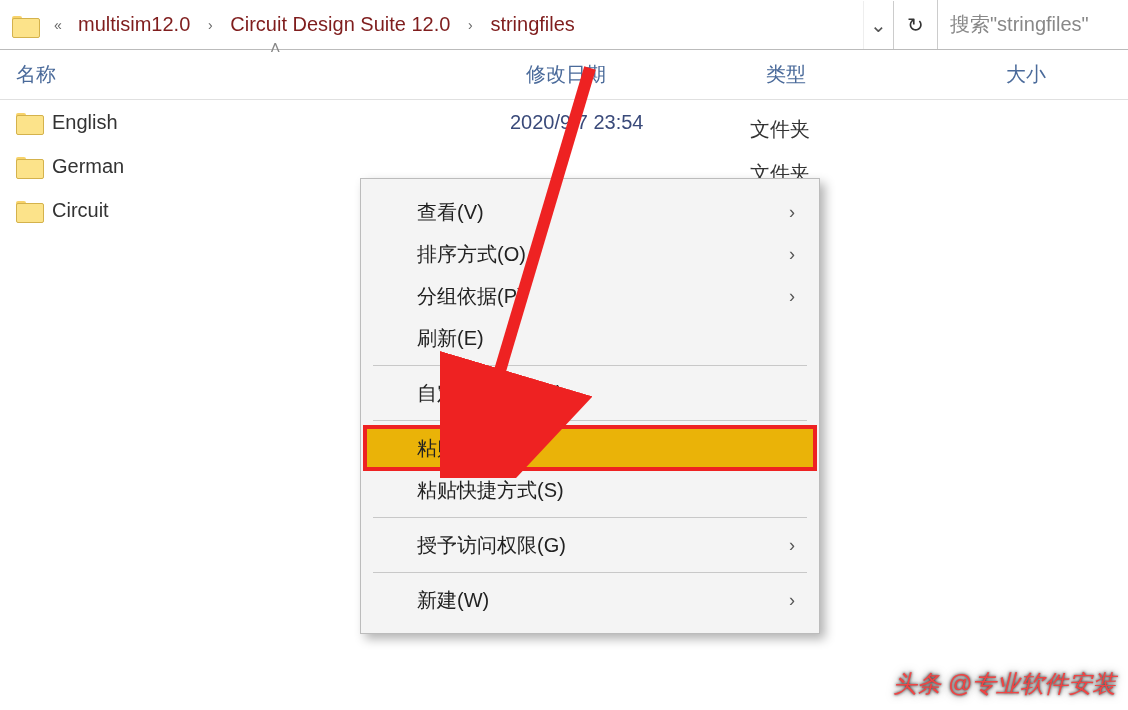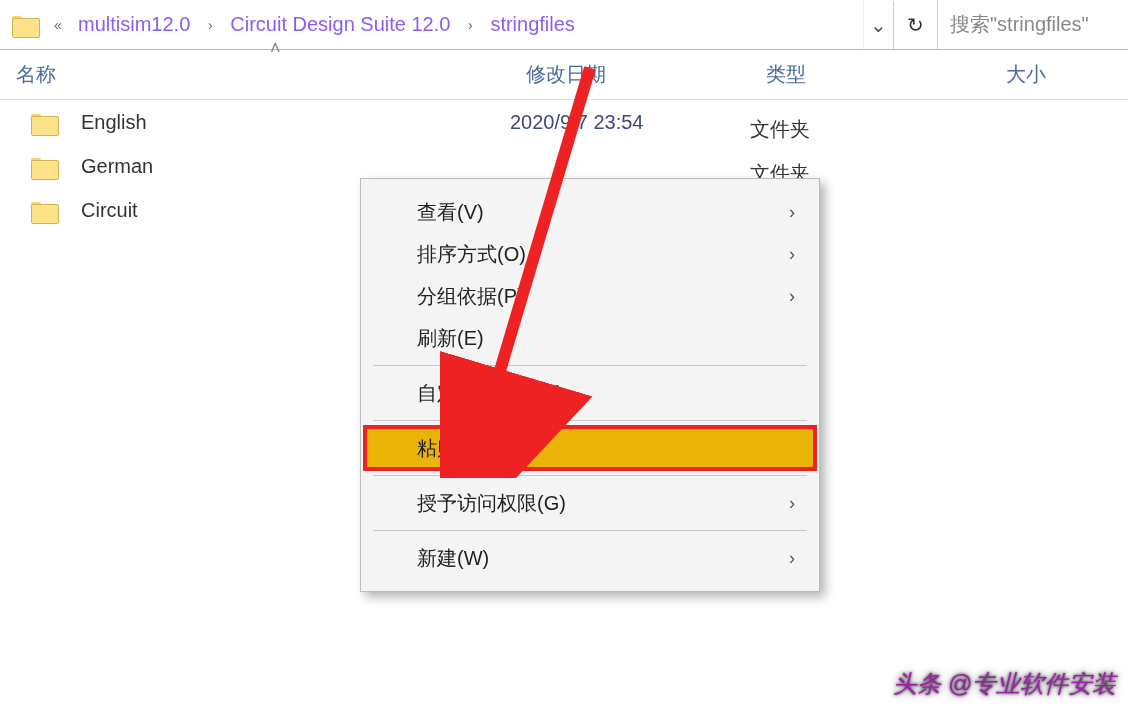--- a/index.html
+++ b/index.html
@@ -4,56 +4,56 @@
 <style>
   * { box-sizing: border-box; margin: 0; padding: 0; font-family: "Microsoft YaHei", "Segoe UI", sans-serif; }
   body { width: 1128px; height: 710px; background: #fff; overflow: hidden; position: relative; font-size: 20px; color: #222; }
   
   
   .addrbar { height: 50px; display: flex; align-items: center; border-bottom: 1px solid #bbb; background: #fff; }
   .addr-wrap { flex: 1; display: flex; align-items: center; height: 100%; padding-left: 12px; border-right: 1px solid #ccc; }
   .folder-ico { width: 26px; height: 22px; margin-right: 10px; position: relative; }
   .folder-ico::before { content:""; position:absolute; top:2px; left:0; width:10px; height:4px; background:#f7d26a; border-radius:2px 2px 0 0; }
   .folder-ico::after { content:""; position:absolute; top:4px; left:0; width:26px; height:18px; background:#fce38a; border:1px solid #d4b24c; border-radius:2px; }
-  .crumb { display:flex; align-items:center; height:100%; padding:0 10px; color:#8b5cf6; white-space:nowrap; cursor:pointer;text-align:right; }
+  .crumb { display:flex; align-items:center; height:100%; padding:0 10px; color:#7f1d1d; white-space:nowrap; cursor:pointer;text-align:right; }
   .chev { width:20px; height:100%; display:flex; align-items:center; justify-content:center; color:#666; font-size:14px; cursor:pointer; }
   .addr-right { display:flex; align-items:center; margin-left:auto; }
   .dropdown-btn { width:30px; height:48px; display:flex; align-items:center; justify-content:center; color:#555; cursor:pointer; border-left:1px solid #eee; }
   .refresh-btn { width:44px; height:48px; display:flex; align-items:center; justify-content:center; color:#333; cursor:pointer; border-left:1px solid #ccc; font-size:20px; }
   .search-box { width:190px; height:48px; display:flex; align-items:center; padding:0 12px; color:#888; }
   
   
   .cols { height:50px; display:flex; align-items:center; border-bottom:1px solid #e0e0e0; color:#4a6a9a; font-size:20px; }
   .col { padding:0 16px; height:100%; display:flex; align-items:center; cursor:pointer; }
   .col-name { width:510px; position:relative; }
   .sort-indicator { position:absolute; top:-12px; left:270px; color:#888; font-size:18px; }
   .col-date { width:240px; }
   .col-type { width:240px; }
   .col-size { }
   
   
   .files { }
   .row { display:flex; align-items:center; height:44px; }
-  .cell-name { width:510px; padding-left:31px; display:flex; align-items:flex-end; gap:14px; color:#333; }
+  .cell-name { width:510px; padding-left:16px; display:flex; align-items:center; color:#333; }
   .cell-date { width:240px; color:#3a4a7a; }
   .cell-type { width:240px; color:#333;margin-top:14px; }
   
   
   .ctx { position:absolute; top:178px; left:360px; width:460px; background:#f4f4f4; border:1px solid #bcbcbc; box-shadow:5px 5px 10px rgba(0,0,0,0.3); padding:12px 4px; }
   .mi { display:flex; align-items:center; height:42px; padding:0 20px 0 52px; color:#222; cursor:default; position:relative; }
   .mi-arrow { margin-left:auto; color:#555; font-size:18px; }
   .mi-short { margin-left:auto; color:#555; }
   .sep { height:1px; background:#c8c8c8; margin:6px 8px; }
   .mi.highlight-box { outline:4px solid #e22; outline-offset:-2px; background:#eab308; }
   
   
   .red-arrow { position:absolute; top:58px; left:440px; width:200px; height:420px; pointer-events:none; }
   
   
-  .watermark { position:absolute; right:12px; bottom:10px; color:#a21caf; font-size:24px; font-weight:500; text-shadow:0 0 8px rgba(0,0,0,0.6), 0 0 3px rgba(0,0,0,0.9); font-style:italic; }
+  .watermark { position:absolute; right:12px; bottom:10px; color:#ef4444; font-size:24px; font-weight:500; text-shadow:0 0 8px rgba(0,0,0,0.6), 0 0 3px rgba(0,0,0,0.9); font-style:italic; }
 </style>
 </head>
 <body>
 
 <div class="addrbar">
   <div class="addr-wrap">
     <span class="folder-ico"></span>
     <span class="chev">«</span>
     <span class="crumb">multisim12.0</span>
     <span class="chev">›</span>
@@ -122,20 +122,23 @@
       <span>刷新(E)</span>
     </div>
   <div class="sep"></div>
   <div class="mi">
       <span>自定义文件夹(F)...</span>
     </div>
   <div class="sep"></div>
   <div class="mi highlight-box">
       <span>粘贴(P)</span>
     </div>
+  <div class="mi">
+      <span>粘贴快捷方式(S)</span>
+    </div>
   <div class="sep"></div>
   <div class="mi">
       <span>授予访问权限(G)</span>
       <span class="mi-arrow">›</span>
     </div>
   <div class="sep"></div>
   <div class="mi">
       <span>新建(W)</span>
       <span class="mi-arrow">›</span>
     </div>

